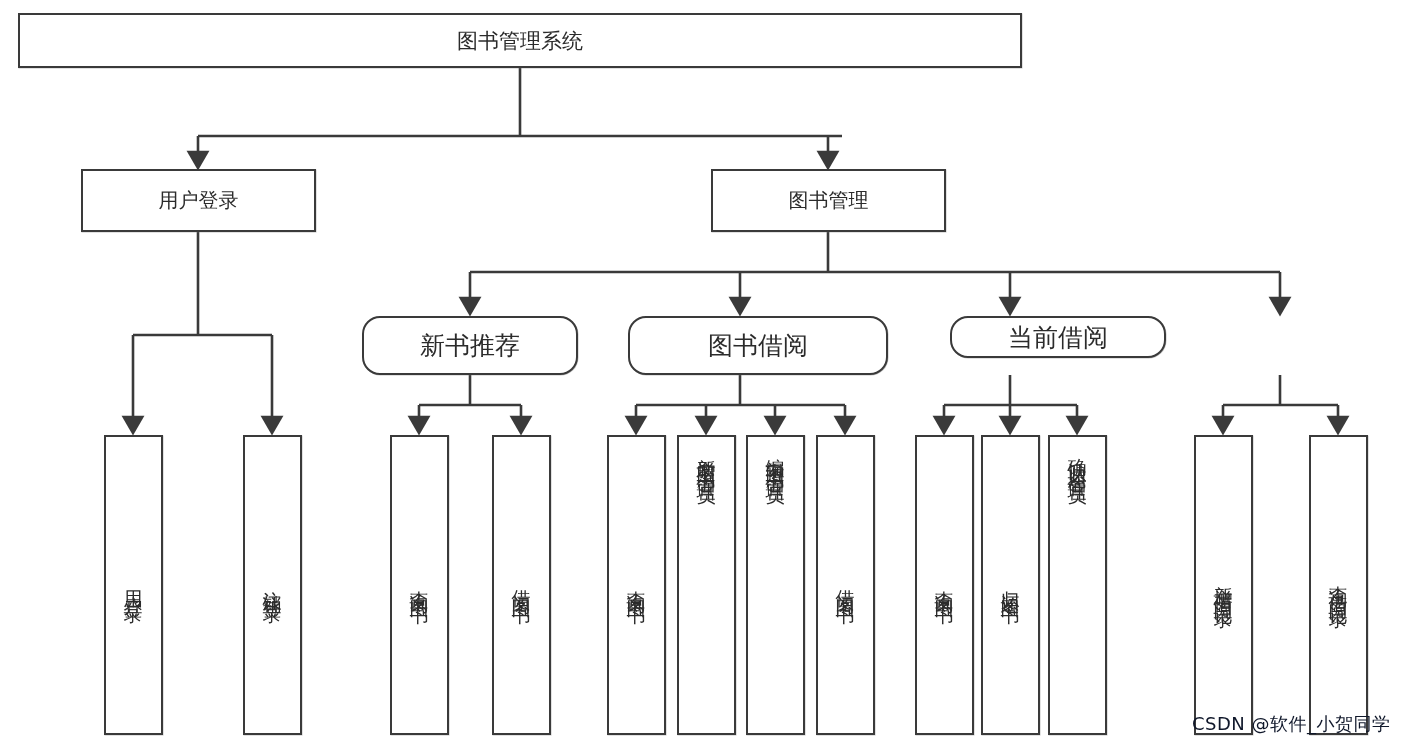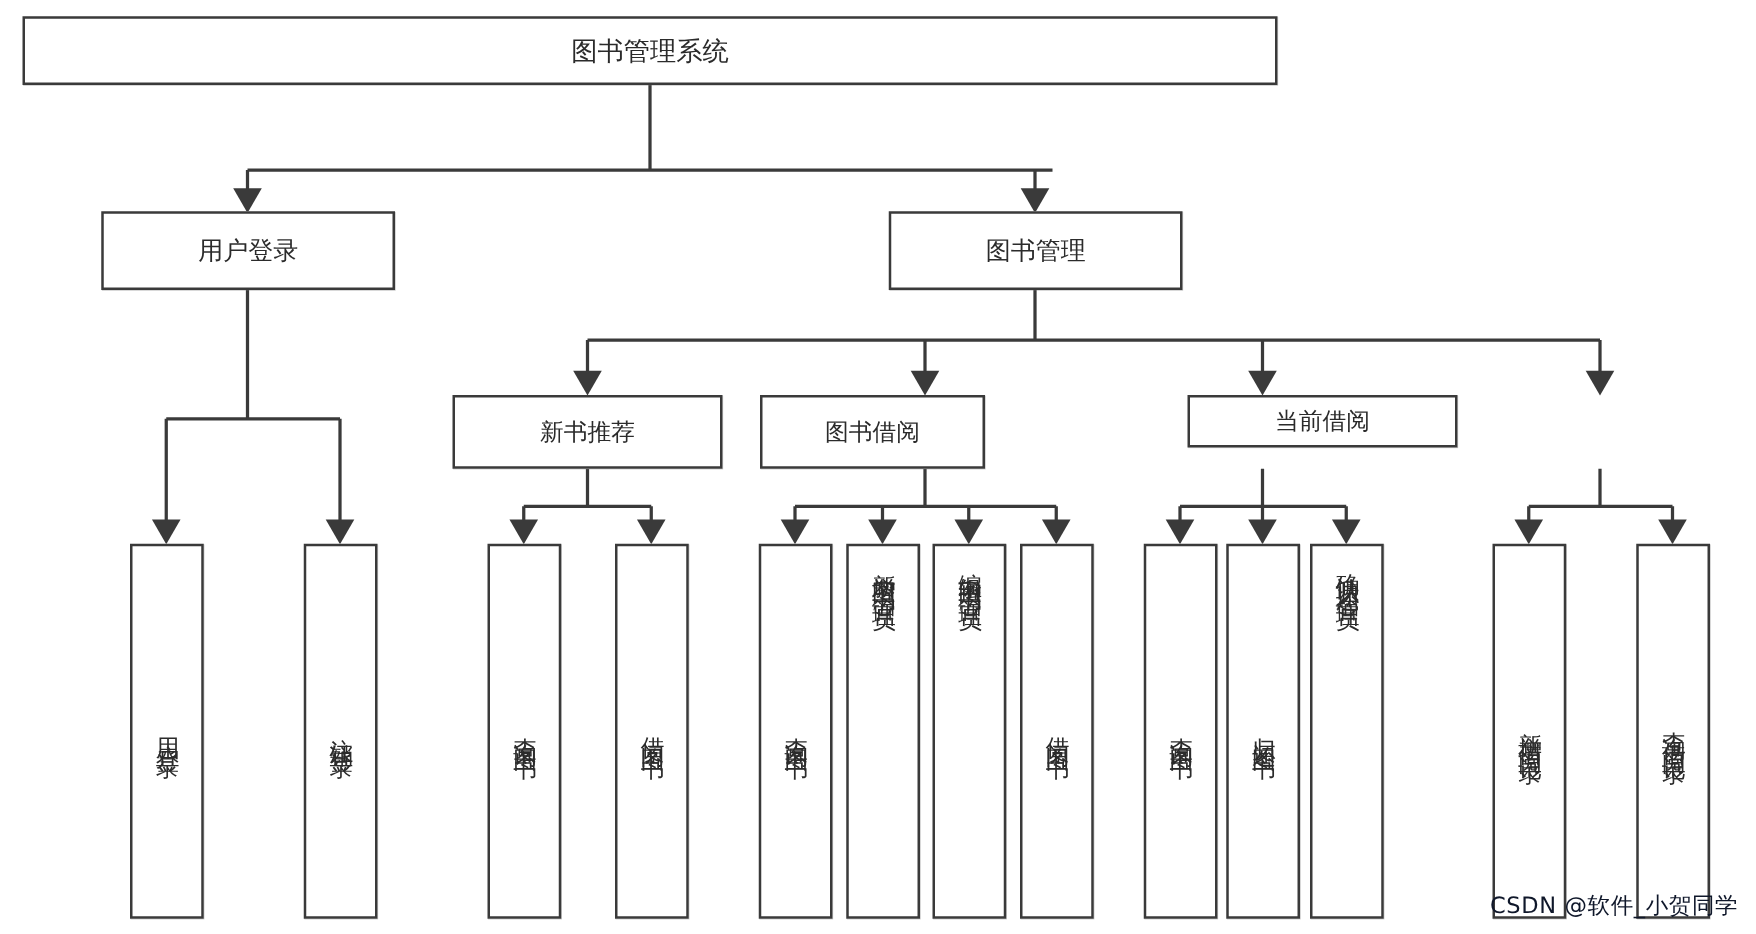--- a/index.html
+++ b/index.html
@@ -37,21 +37,22 @@
     box-shadow: 0.5px 0.5px 0 rgba(120,120,120,0.45);
     text-align: center;
   }
   .node.root {
     font-size: 21px;
   }
   .node.lvl2 {
     font-size: 20px;
   }
   .node.lvl3 {
-    font-size: 19px;
+    font-size: 25px;
+    border-radius: 18px;
   }
   .node.leaf {
     font-size: 19px;
     align-items: center;
     justify-content: center;
     padding: 6px 2px;
   }
   .node.leaf .vtext {
     writing-mode: vertical-rl;
     text-orientation: upright;
@@ -137,21 +138,21 @@
   <div class="node lvl2" style="left:81px; top:169px; width:235px; height:63px;">
     <span>用户登录</span>
   </div>
   <div class="node lvl2" style="left:711px; top:169px; width:235px; height:63px;">
     <span>图书管理</span>
   </div>
 
   <div class="node lvl3" style="left:362px; top:316px; width:216px; height:59px;">
     <span>新书推荐</span>
   </div>
-  <div class="node lvl3" style="left:608px; top:316px; width:180px; height:59px;">
+  <div class="node lvl3" style="left:628px; top:316px; width:260px; height:59px;">
     <span>图书借阅</span>
   </div>
   <div class="node lvl3" style="left:950px; top:316px; width:216px; height:42px;">
     <span>当前借阅</span>
   </div>
 
   <div class="node leaf" style="left:104px; top:435px; width:59px; height:300px;">
     <span class="vtext">用户登录</span>
   </div>
   <div class="node leaf" style="left:243px; top:435px; width:59px; height:300px;">

